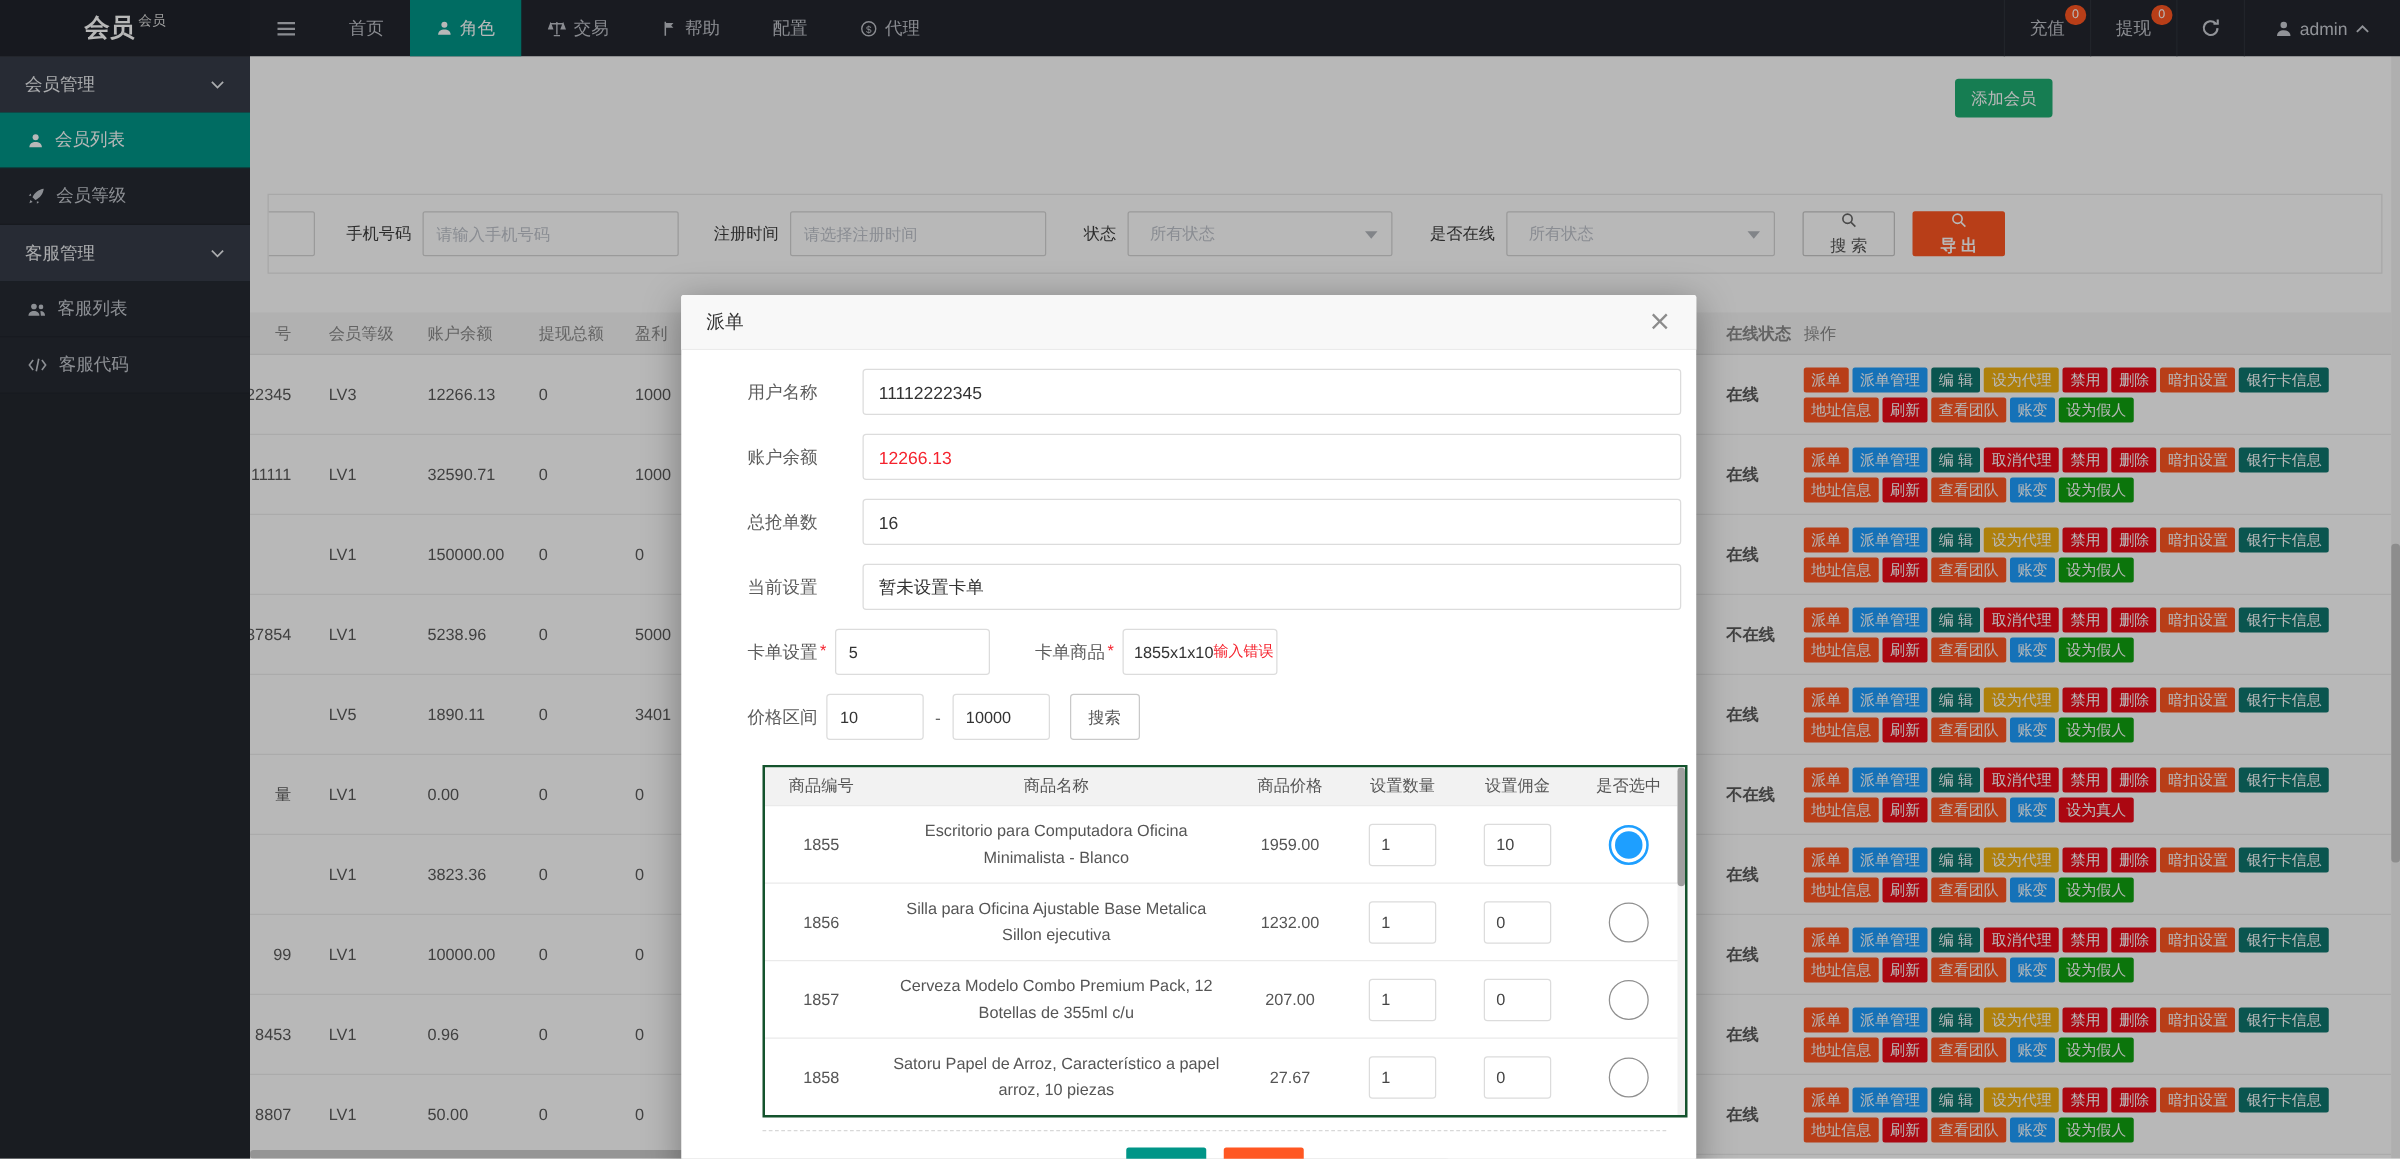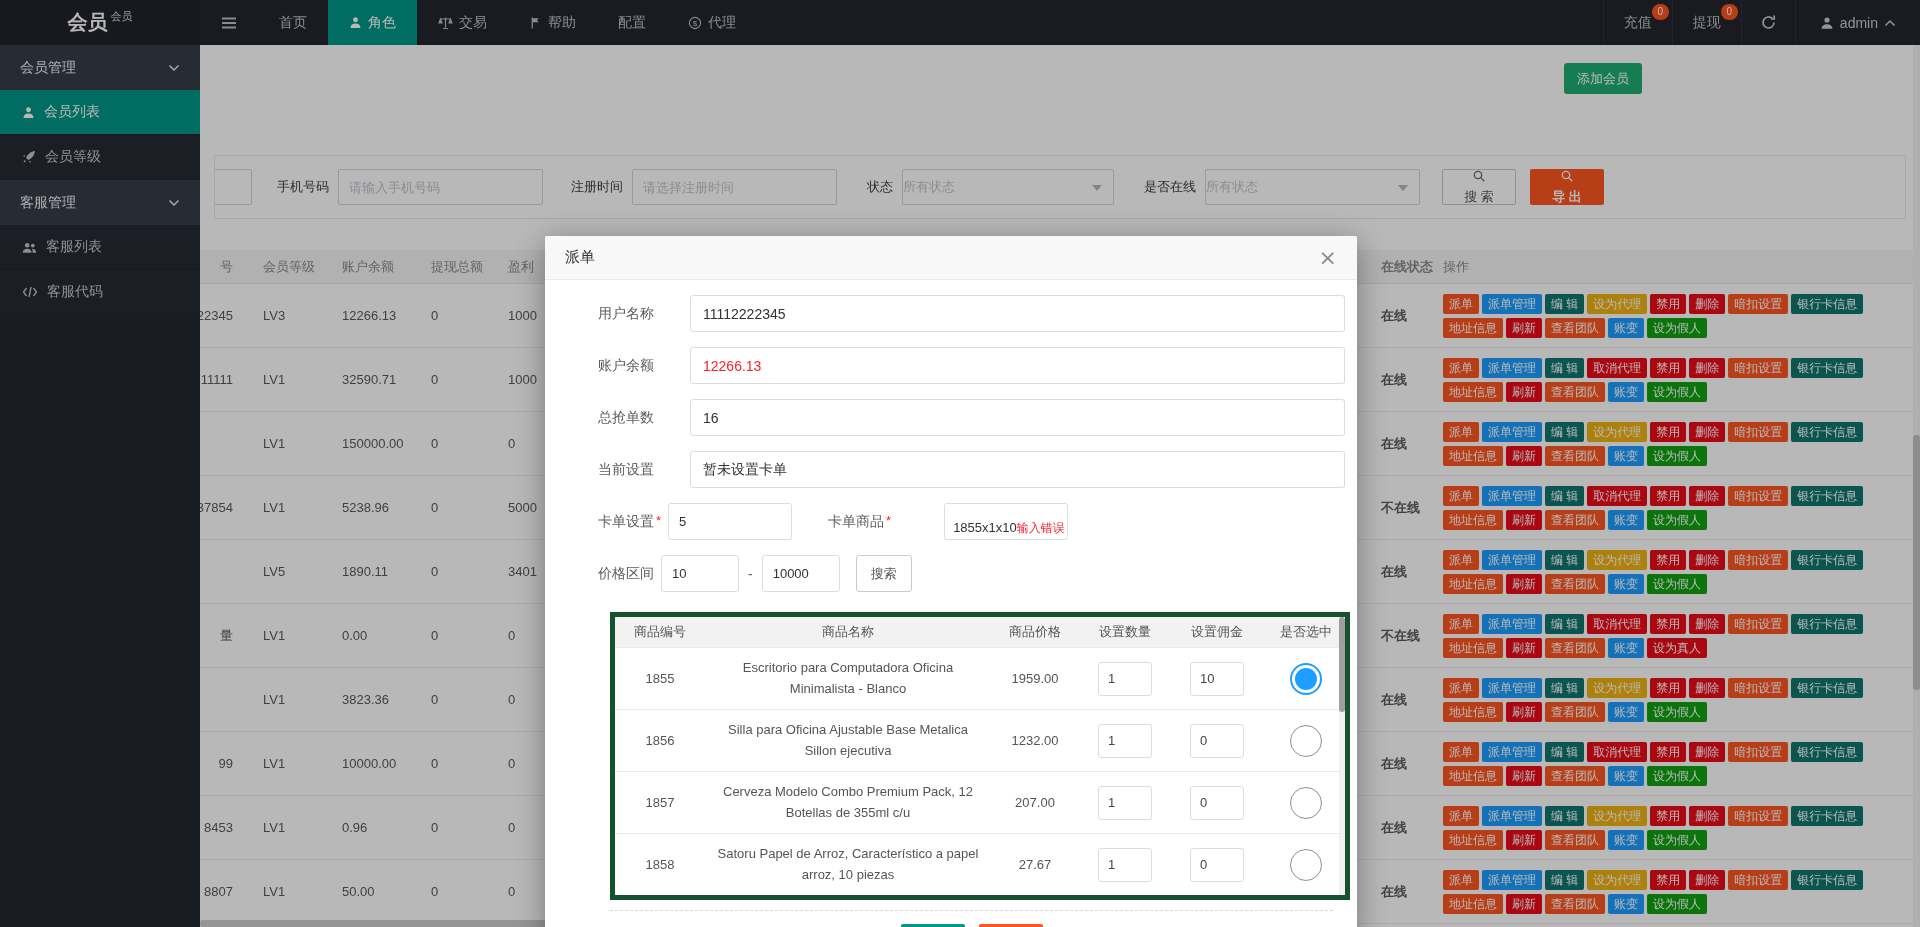--- a/index.html
+++ b/index.html
@@ -32,21 +32,21 @@
 
   
   .content { position:absolute; left:200px; top:45px; right:0; bottom:0; background:#fff; }
   .add-member-btn { position:absolute; left:1364px; top:18px; width:78px; height:31px; background:#1fae72; color:#fff; border:none; border-radius:3px; font-size:13px; cursor:pointer; }
 
   .filter-card { position:absolute; left:14px; top:110px; width:1692px; height:64px; border:1px solid #e9e9e9; background:#fff; display:flex; align-items:center; overflow:hidden; }
   .f-label { font-size:13px; color:#3d3d3d; white-space:nowrap; margin-right:9px; }
   .f-input { height:36px; border:1px solid #d6d6d6; border-radius:2px; padding:0 10px; font-size:13px; color:#333; background:#fff; }
   .f-input::placeholder { color:#c0c4cc; }
   .f-ghost { width:155px; margin-left:-118px; margin-right:25px; }
-  .f-select { position:relative; height:36px; border:1px solid #d6d6d6; border-radius:2px; display:flex; align-items:center; padding:0 0; color:#c0c4cc; font-size:13px; background:#fff; cursor:pointer; }
+  .f-select { position:relative; height:36px; border:1px solid #d6d6d6; border-radius:2px; display:flex; align-items:center; padding:0 17px; color:#c0c4cc; font-size:13px; background:#fff; cursor:pointer; }
   .f-select::after { content:""; position:absolute; right:11px; top:15px; border-left:5px solid transparent; border-right:5px solid transparent; border-top:6px solid #b3b7bd; }
   .f-btn { height:36px; display:flex; align-items:center; justify-content:center; gap:5px; font-size:13px; border-radius:2px; cursor:pointer;flex-direction:column; }
   .search-btn { width:74px; background:#fff; border:1px solid #c9c9c9; color:#555; }
   .export-btn { width:74px; background:#ff5722; border:none; color:#fff; margin-left:14px;font-weight:bold; }
 
   
   .member-table { position:absolute; left:0; top:205px; right:7px; font-size:13px; }
   .m-head, .m-row { display:grid; grid-template-columns:55px 80px 95px 78px 62px 1fr 85px 470px; align-items:center; }
   .m-head { height:34px; background:#f6f6f6; color:#8a8a8a; border-bottom:1px solid #e6e6e6; }
   .m-row { height:64px; border-bottom:1px solid #ededed; color:#5a5a5a; }
@@ -69,28 +69,28 @@
   .modal-header { height:44px; background:#f8f8f8; border-bottom:1px solid #ebebeb; border-radius:2px 2px 0 0; display:flex; align-items:center; padding:0 20px; font-size:15px; color:#333; }
   .modal-close { margin-left:auto; font-size:22px; color:#8c8c8c; line-height:1; cursor:pointer; font-family:"DejaVu Sans", sans-serif; }
   .modal-body { padding:15px 12px 0 0; }
   .form-row { display:flex; align-items:center; margin-bottom:15px; }
   .form-label { margin-left:53px; min-width:57px; margin-right:35px; color:#5c5c5c; font-size:14px; white-space:nowrap; flex:none; }
   .star { color:#f5222d; margin-left:2px; font-size:13px; vertical-align:top; }
   .form-input { flex:1; height:37px; border:1px solid #dcdcdc; border-radius:3px; padding:0 12px; font-size:14px; color:#333; background:#fff; width:100%; }
   .red-text { color:#f5222d; }
   .inline-label { margin-left:53px; color:#5c5c5c; font-size:14px; white-space:nowrap; margin-right:7px; }
   .small-input { width:124px; height:37px; border:1px solid #dcdcdc; border-radius:3px; padding:0 10px; font-size:13px; color:#333; }
-  .err-box { width:124px; height:37px; border:1px solid #dcdcdc; border-radius:3px; padding:16px 8px; display:flex; justify-content:space-between;margin-left:46px; }
+  .err-box { width:124px; height:37px; border:1px solid #dcdcdc; border-radius:3px; padding:16px 8px; display:flex; align-items:center; justify-content:space-between; }
   .err-box .val { font-size:13px; color:#333; }
   .err-box .err { font-size:12px; color:#f5222d; white-space:nowrap; }
   .range-input { width:78px; height:37px; border:1px solid #dcdcdc; border-radius:3px; padding:0 10px; font-size:13px; color:#333; }
   .range-dash { margin:0 9px; color:#666; }
   .mini-search-btn { width:56px; height:37px; margin-left:16px; background:#fff; border:1px solid #c9c9c9; border-radius:3px; font-size:13px; color:#555; cursor:pointer; }
 
-  .p-table { margin:20px 0 0 65px; width:740px; border:5px solid #14532d; position:relative; }
+  .p-table { margin:20px 0 0 65px; width:740px; border:2px solid #14532d; position:relative; }
   .p-head, .p-row { display:grid; grid-template-columns:90px 286px 88px 92px 92px 86px; align-items:center; text-align:center; }
   .p-head { height:30px; background:#f2f2f2; font-size:13px; color:#555; }
   .p-row { height:62px; border-top:1px solid #eaeaea; font-size:13px; color:#555; }
   .p-name { line-height:1.55; padding:0 8px; }
   .p-input { width:54px; height:34px; border:1px solid #dcdcdc; border-radius:3px; padding:0 9px; font-size:13px; color:#444; margin:0 auto; display:block; }
   .p-radio { display:block; width:32px; height:32px; border:1px solid #909090; border-radius:50%; margin:0 auto; cursor:pointer; position:relative; background:#fff; }
   .p-radio.sel { border:2px solid #1e9fff; }
   .p-radio.sel::after { content:""; position:absolute; inset:3px; background:#1e9fff; border-radius:50%; }
   .p-scroll { position:absolute; top:0; right:0; width:6px; height:100%; background:#f1f1f1; }
   .p-scroll .thumb { position:absolute; top:0; width:6px; height:95px; background:#9f9f9f; border-radius:3px; }

